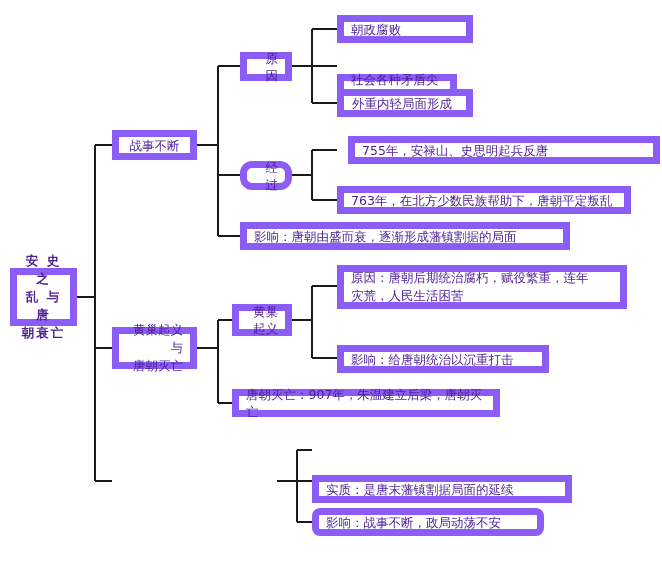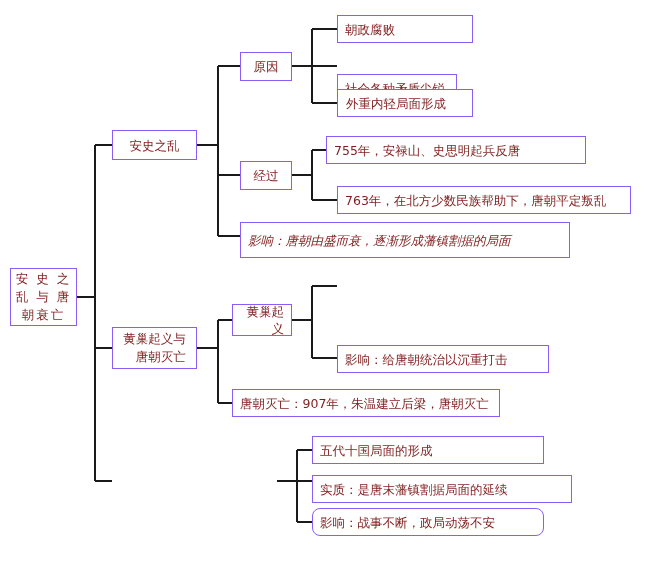--- a/index.html
+++ b/index.html
@@ -19,38 +19,39 @@
     position: absolute;
     left: 0;
     top: 0;
     width: 662px;
     height: 564px;
     pointer-events: none;
   }
   .node {
     position: absolute;
     box-sizing: border-box;
-    border: 1px solid #8b5cf6;
+    border: 7px solid #8b5cf6;
     background: #ffffff;
-    color: #7f1d1d;
+    color: #4c1d95;
     font-size: 12.5px;
     line-height: 17px;
     display: flex;
     align-items: center;
     justify-content: flex-start;
     padding: 2px 7px;
     white-space: pre-line;
   }
   .node.center { justify-content: center; text-align: right; }
   .node.root {
     letter-spacing: 2px;
     padding: 2px 4px;
     text-align: center;
     justify-content: center;
     line-height: 18px;
+    font-weight: bold;
   }
   .node.twoline { line-height: 18px; }
 </style>
 </head>
 <body>
 
 <div id="canvas">
 
   <svg id="wires" viewBox="0 0 662 564">
     <g stroke="#1a1a1a" stroke-width="1.2" fill="none" shape-rendering="crispEdges">
@@ -102,43 +103,44 @@
       <path d="M297,450 H312"></path>
       <path d="M297,481 H312"></path>
       <path d="M297,522 H312"></path>
     </g>
   </svg>
 
   <div class="node root" style="left:10px; top:268px; width:67px; height:58px;">安 史 之
 乱 与 唐
 朝衰亡</div>
 
-  <div class="node center" style="left:112px; top:130px; width:85px; height:30px;">安史之乱</div>
+  <div class="node center" style="left:112px; top:130px; width:85px; height:30px;">战事不断</div>
 
   <div class="node center" style="left:240px; top:52px; width:52px; height:29px;">原因</div>
 
   <div class="node" style="left:337px; top:15px; width:136px; height:28px;">朝政腐败</div>
   <div class="node" style="left:337px; top:52px; width:120px; height:28px;margin-top:22px;">社会各种矛盾尖锐</div>
   <div class="node" style="left:337px; top:89px; width:136px; height:28px;padding-left:8px;">外重内轻局面形成</div>
 
-  <div class="node center" style="left:240px; top:161px; width:52px; height:29px;">经过</div>
+  <div class="node center" style="left:240px; top:161px; width:52px; height:29px;border-radius:12px;">经过</div>
 
-  <div class="node" style="left:326px; top:136px; width:260px; height:28px;text-align:center;">755年，安禄山、史思明起兵反唐</div>
+  <div class="node" style="left:348px; top:136px; width:312px; height:28px;text-align:center;">755年，安禄山、史思明起兵反唐</div>
   <div class="node" style="left:337px; top:186px; width:294px; height:28px;">763年，在北方少数民族帮助下，唐朝平定叛乱</div>
 
-  <div class="node" style="left:240px; top:222px; width:330px; height:36px;font-style:italic;">影响：唐朝由盛而衰，逐渐形成藩镇割据的局面</div>
+  <div class="node" style="left:240px; top:222px; width:330px; height:28px;">影响：唐朝由盛而衰，逐渐形成藩镇割据的局面</div>
 
   <div class="node center" style="left:232px; top:304px; width:60px; height:32px;">黄巢起义</div>
 
   <div class="node center twoline" style="left:112px; top:327px; width:85px; height:42px;">黄巢起义与
 唐朝灭亡</div>
 
+  <div class="node twoline" style="left:337px; top:265px; width:290px; height:44px;">原因：唐朝后期统治腐朽，赋役繁重，连年
+灾荒，人民生活困苦</div>
 
   <div class="node" style="left:337px; top:345px; width:212px; height:28px;">影响：给唐朝统治以沉重打击</div>
 
   <div class="node" style="left:232px; top:389px; width:268px; height:28px;">唐朝灭亡：907年，朱温建立后梁，唐朝灭亡</div>
 
 
-  <div class="node" style="left:312px; top:436px; width:232px; height:28px;">五代十国局面的形成</div>
   <div class="node" style="left:312px; top:475px; width:260px; height:28px;">实质：是唐末藩镇割据局面的延续</div>
   <div class="node" style="left:312px; top:508px; width:232px; height:28px;border-radius:8px;">影响：战事不断，政局动荡不安</div>
 
 </div>
 
 </body></html>

